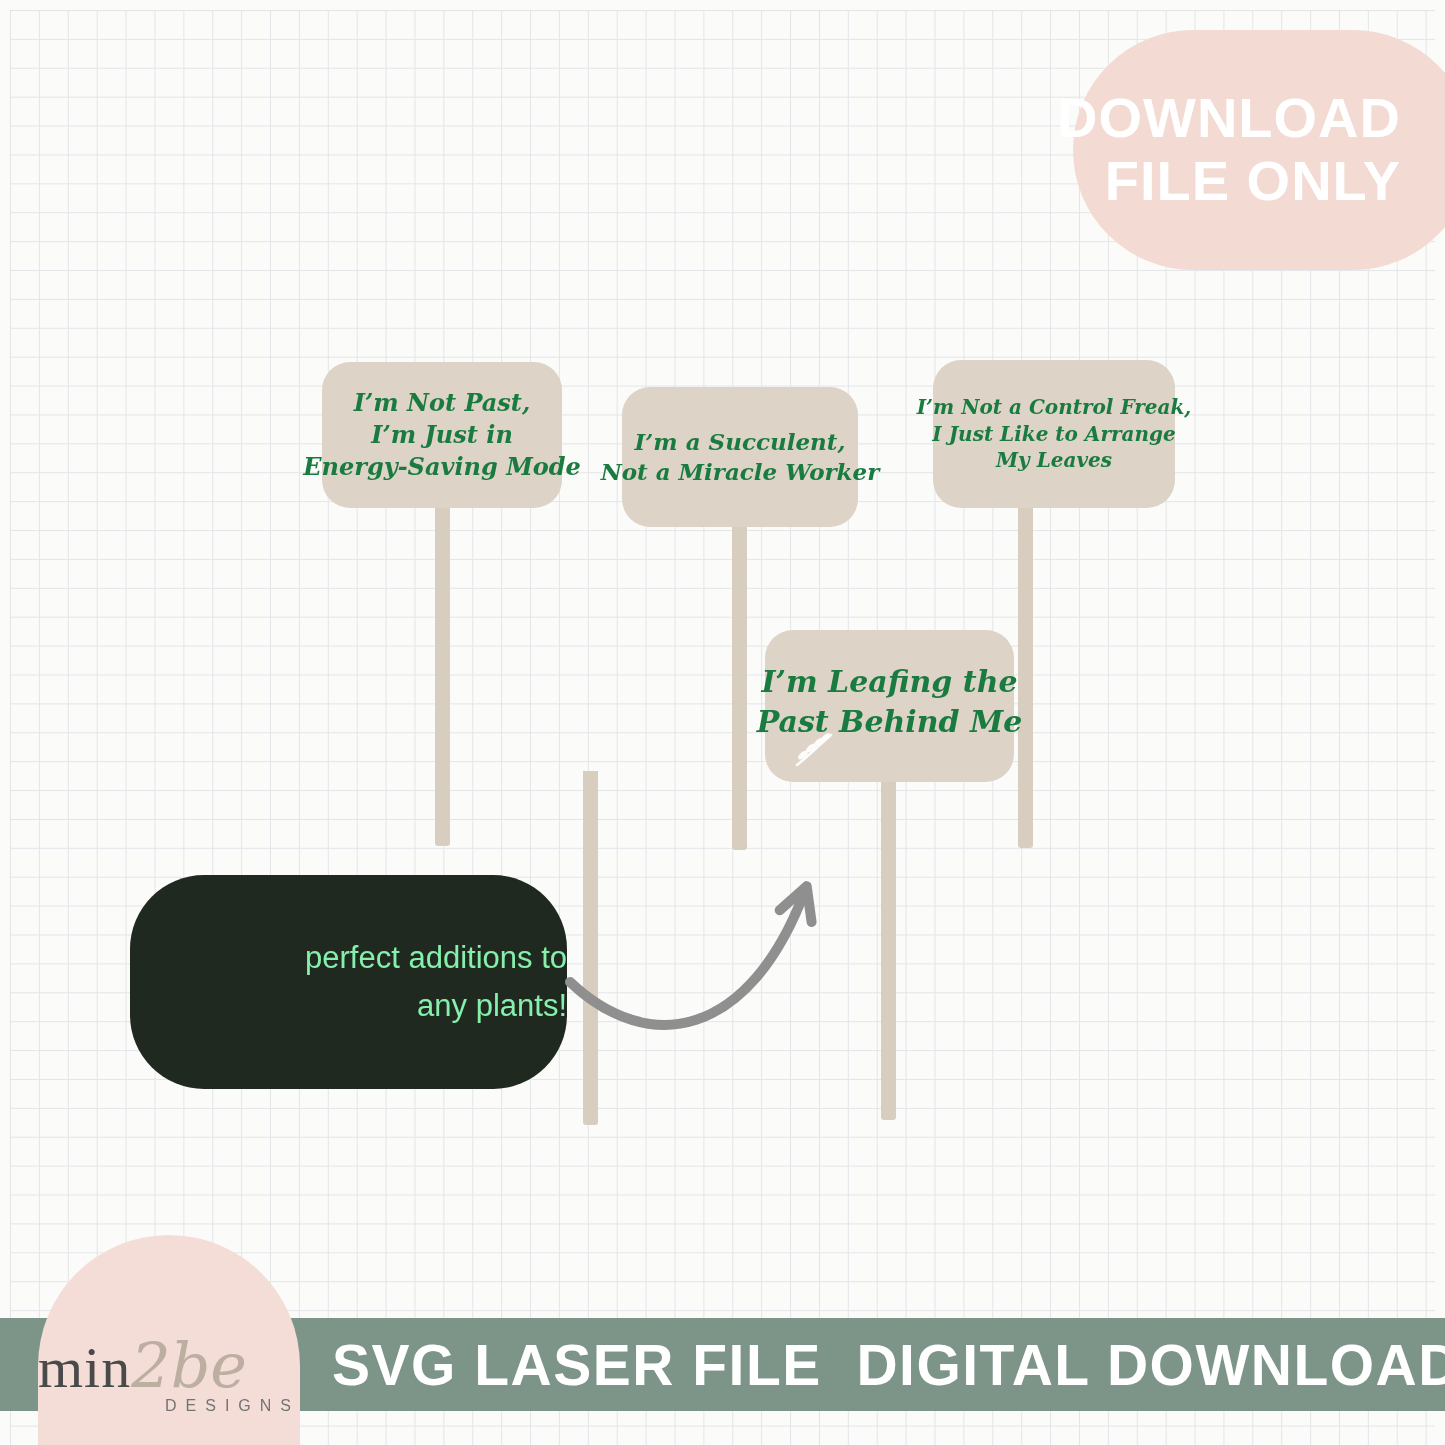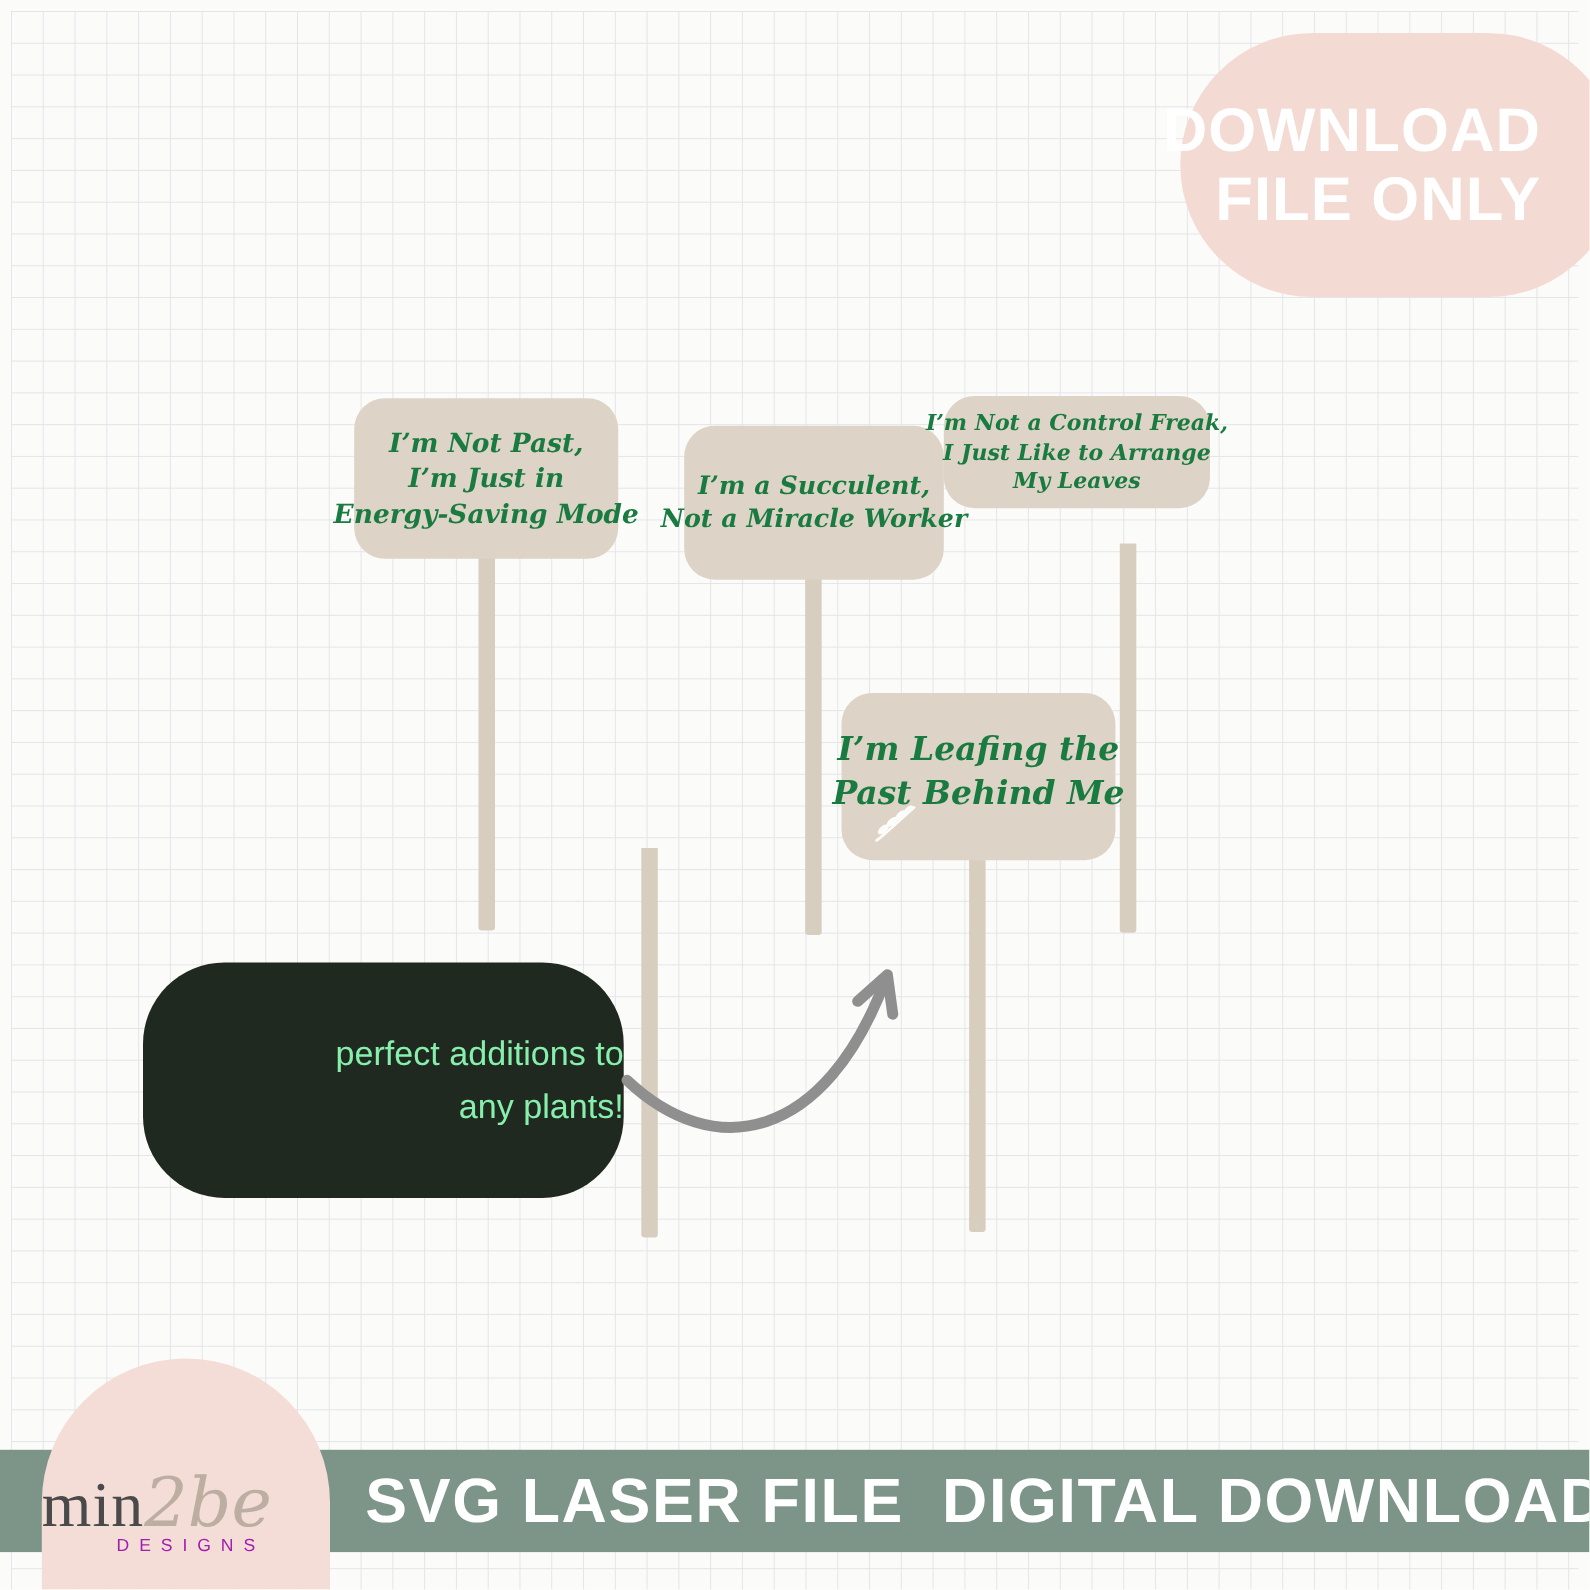--- a/index.html
+++ b/index.html
@@ -21,21 +21,21 @@
   
   .stick{position:absolute;background:#d8cec0;width:15px;border-radius:0 0 3px 3px;z-index:1;}
   .sign{position:absolute;background:#ddd3c6;border-radius:28px;display:flex;flex-direction:column;
     justify-content:center;align-items:center;text-align:center;color:#1a7b40;
     font-family:"DejaVu Serif",serif;font-style:italic;font-weight:700;z-index:2;box-sizing:border-box;padding:0 8px;}
   .s-line{white-space:nowrap;line-height:1.32;}
   #sign1{left:322px;top:362px;width:240px;height:146px;font-size:24px;}
   #stick1{left:435px;top:500px;height:346px;}
   #sign2{left:622px;top:387px;width:236px;height:140px;font-size:23px;}
   #stick2{left:732px;top:497px;height:353px;}
-  #sign3{left:858px;top:360px;width:242px;height:102px;font-size:20px;}
+  #sign3{left:933px;top:360px;width:242px;height:148px;font-size:20px;}
   #stick3{left:1018px;top:494px;height:354px;}
   #sign4{left:465px;top:633px;width:252px;height:146px;font-size:22px;padding-bottom:30px;}
   #stick4{left:583px;top:771px;height:354px;}
   #sign5{left:765px;top:630px;width:249px;height:152px;font-size:30px;padding-bottom:8px;}
   #stick5{left:881px;top:774px;height:346px;}
   .icon-drops{position:absolute;left:55%;bottom:10px;}
   .icon-leaf{position:absolute;left:26px;bottom:8px;}
 
   
   .bubble{position:absolute;left:130px;top:875px;width:437px;height:214px;background:#20291f;
@@ -49,22 +49,22 @@
   .banner{position:absolute;left:0;right:0;top:1318px;height:93px;background:#7d9488;z-index:5;}
   .banner-text{position:absolute;left:332px;top:50%;transform:translateY(-50%);
     color:#ffffff;font-weight:800;font-size:57px;letter-spacing:1.5px;white-space:pre;}
 
   
   .arch{position:absolute;left:38px;top:1235px;width:262px;height:210px;background:#f5ddd7;
     border-radius:140px 140px 0 0;z-index:6;}
   .logo-word{position:absolute;left:0;right:0;top:82px;color:#4a4a4a;margin-top:12px;}
   .logo-min{font-family:"Liberation Serif",serif;font-size:58px;letter-spacing:1px;}
   .logo-script{font-family:"DejaVu Serif",serif;font-style:italic;font-size:62px;color:#bcaea1;}
-  .logo-sub{position:absolute;left:0;right:0;top:162px;text-align:center;font-size:16px;
-    letter-spacing:9px;padding-left:9px;color:#a21caf;}
+  .logo-sub{position:absolute;left:0;right:0;top:162px;text-align:right;font-size:16px;
+    letter-spacing:9px;padding-left:9px;color:#737373;}
 </style>
 </head>
 <body>
 
 <div class="canvas">
   <div class="grid-bg"></div>
 
   <div class="badge">
     <div class="b-line">DOWNLOAD</div>
     <div class="b-line">FILE ONLY</div>

